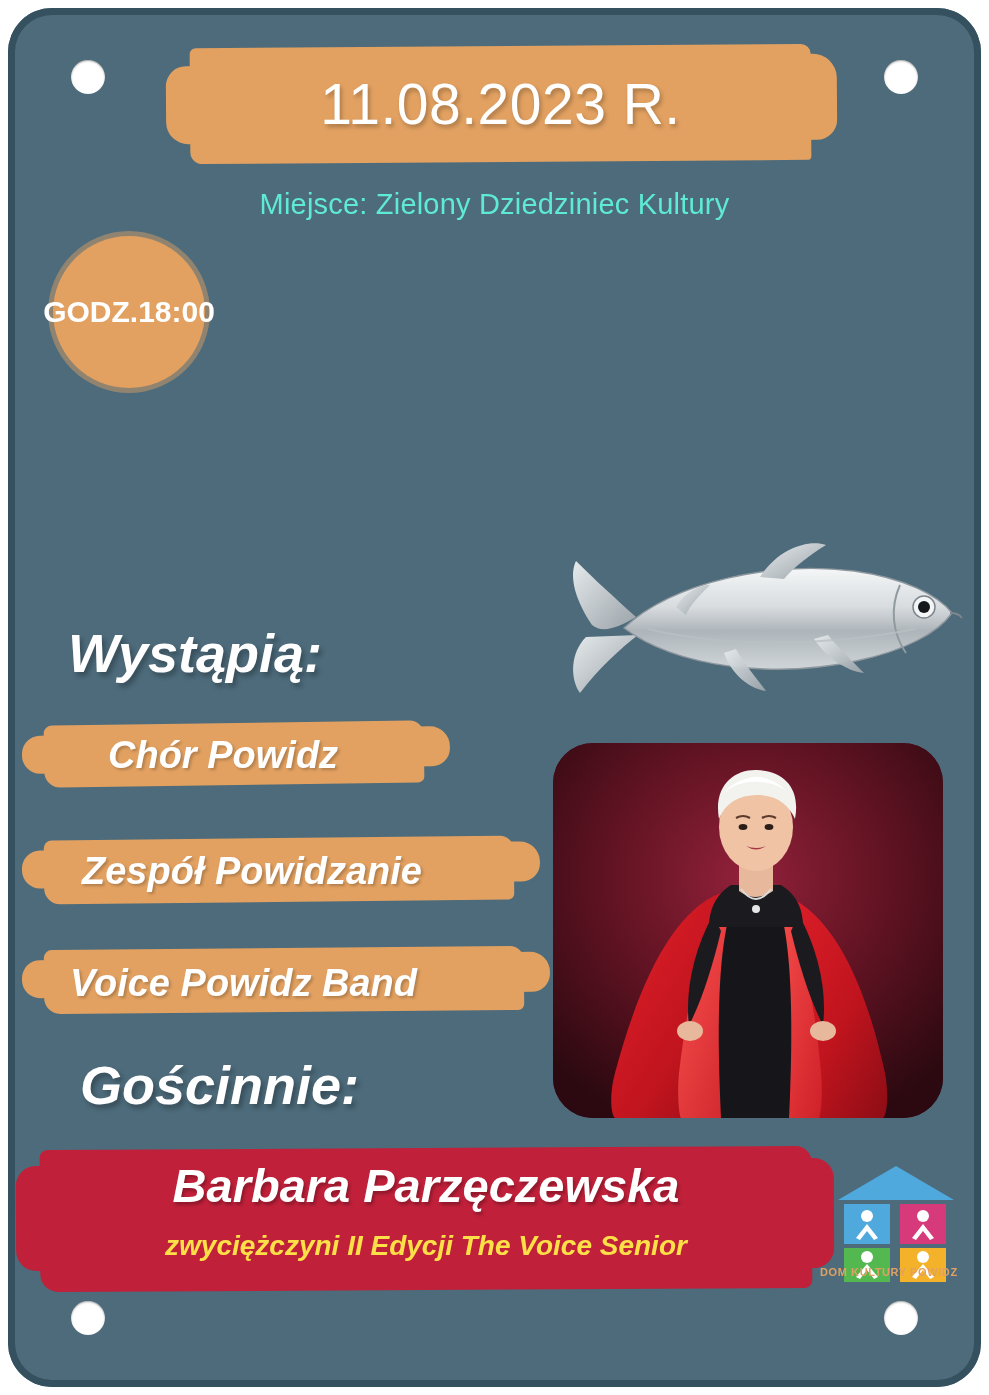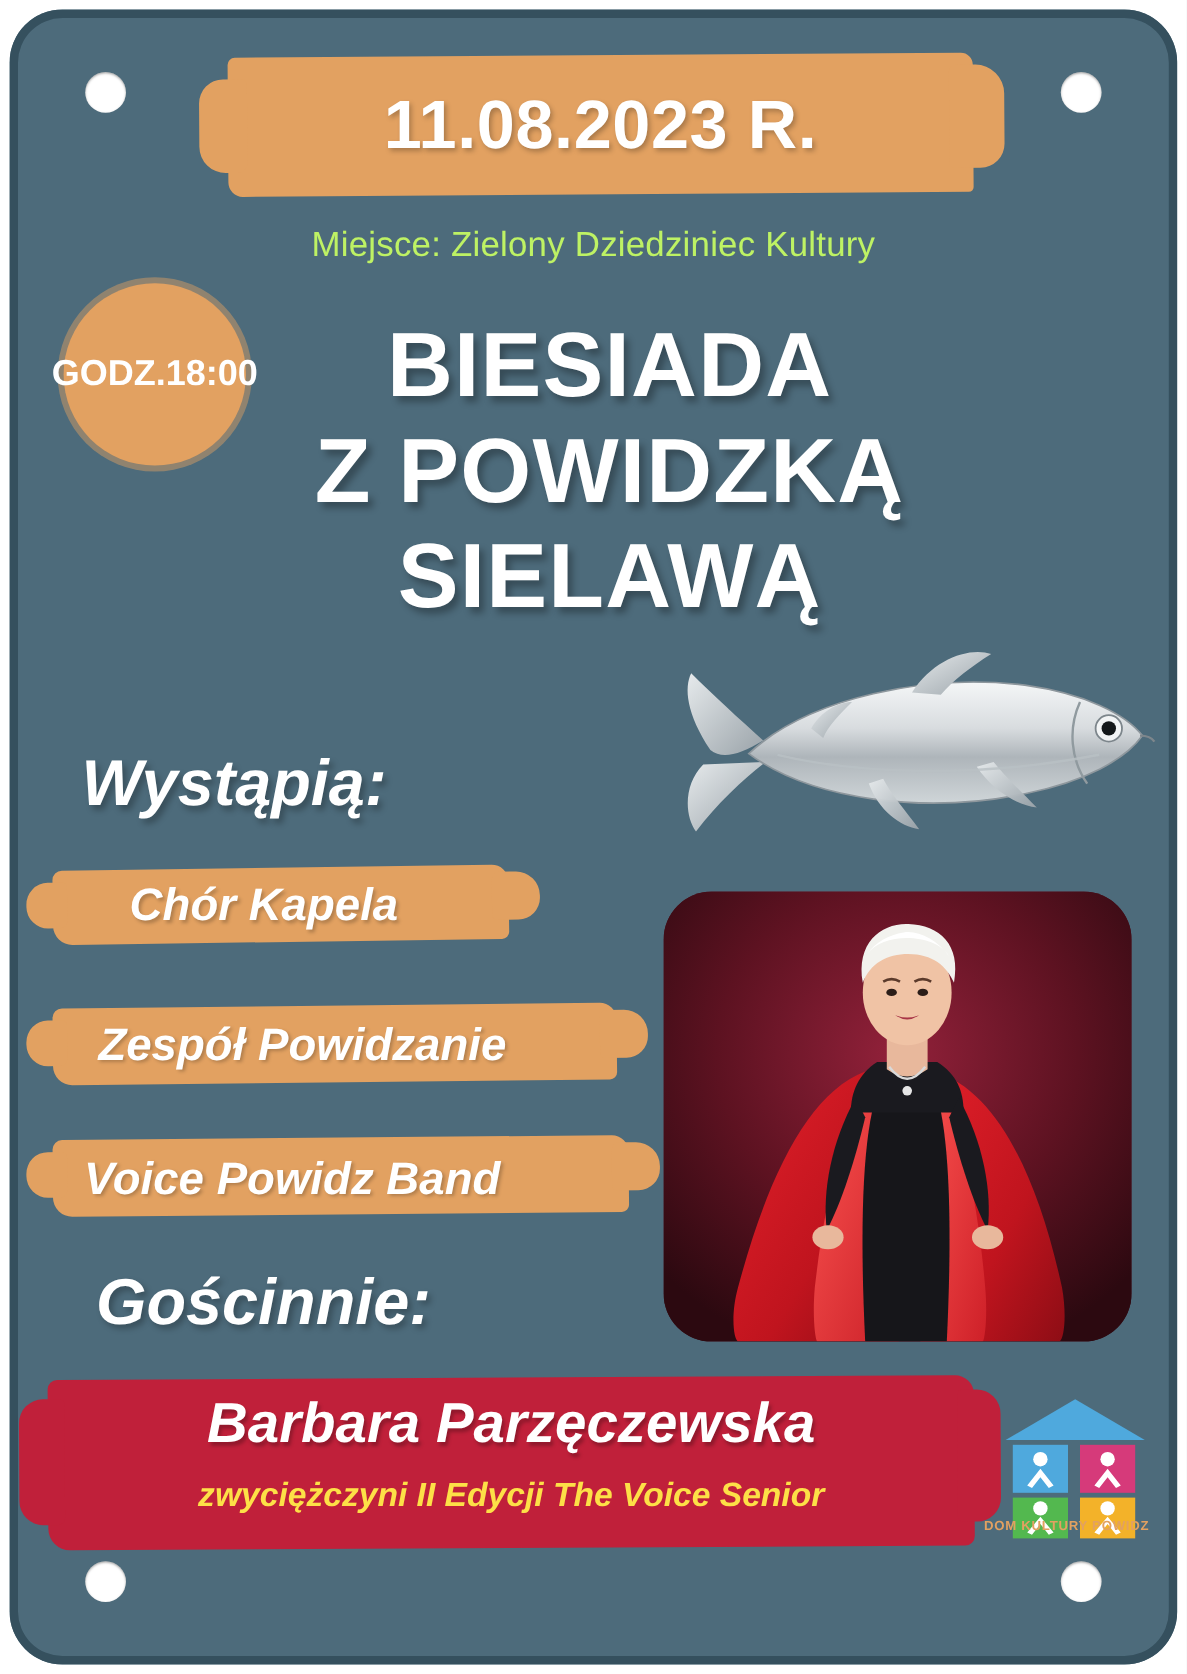--- a/index.html
+++ b/index.html
@@ -75,33 +75,33 @@
     position: absolute;
     left: 182px;
     top: 38px;
     width: 621px;
     height: 116px;
     display: flex;
     align-items: center;
     justify-content: center;
     color: #ffffff;
     font-size: 57px;
-    font-weight: bold;
+    font-weight: normal;
     letter-spacing: .5px;
     text-shadow: 2px 3px 4px rgba(0,0,0,.25);
   }
 
   
   #place-line {
     position: absolute;
     left: 0;
     top: 180px;
     width: 100%;
     text-align: center;
-    color: #bef264;
+    color: #5eead4;
     font-size: 29px;
     letter-spacing: .2px;
   }
 
   
   #time-badge {
     position: absolute;
     left: 45px;
     top: 228px;
     width: 152px;
@@ -319,25 +319,20 @@
   <div class="brush" id="date-banner"></div>
   <div id="date-text">11.08.2023 R.</div>
 
   <div id="place-line">Miejsce: Zielony Dziedziniec Kultury</div>
 
   <div id="time-badge">
     <span>GODZ.</span>
     <span>18:00</span>
   </div>
 
-  <div id="main-title">
-    <span class="ln">BIESIADA</span>
-    <span class="ln">Z POWIDZKĄ</span>
-    <span class="ln">SIELAWĄ</span>
-  </div>
 
   <svg id="fish" viewBox="0 0 400 205">
     <defs>
       <linearGradient id="fishBody" x1="0" y1="0" x2="0" y2="1">
         <stop offset="0%" stop-color="#f4f6f7"></stop>
         <stop offset="38%" stop-color="#d8dcdf"></stop>
         <stop offset="62%" stop-color="#aeb5ba"></stop>
         <stop offset="100%" stop-color="#cfd5d8"></stop>
       </linearGradient>
       <linearGradient id="finGrad" x1="0" y1="0" x2="1" y2="1">
@@ -367,21 +362,21 @@
 
     <path d="M386 80 C392 80, 396 82, 398 85" fill="none" stroke="#7d868c" stroke-width="2"></path>
 
     <path d="M84 96 C150 112, 250 116, 352 96" fill="none" stroke="#b9c0c4" stroke-width="2" opacity=".8"></path>
   </svg>
 
   <div id="performers-heading">Wystąpią:</div>
 
   <div class="perf-row" id="perf-0">
     <div class="perf-brush"></div>
-    <div class="perf-label">Chór Kapela</div>
+    <div class="perf-label">Chór Powidz</div>
   </div>
   <div class="perf-row" id="perf-1">
     <div class="perf-brush"></div>
     <div class="perf-label">Zespół Powidzanie</div>
   </div>
   <div class="perf-row" id="perf-2">
     <div class="perf-brush"></div>
     <div class="perf-label">Voice Powidz Band</div>
   </div>
 

